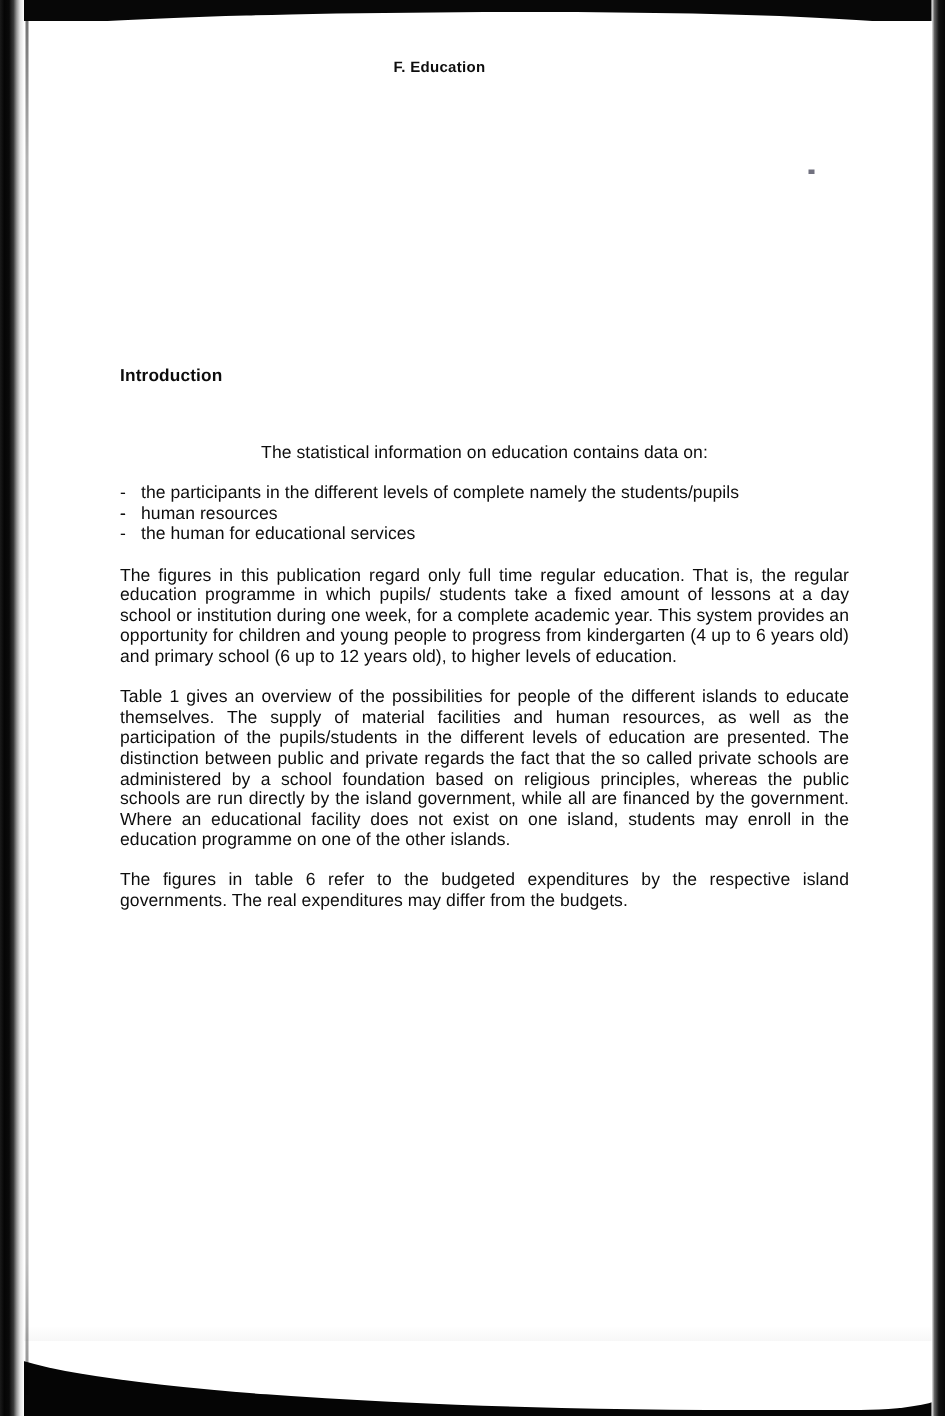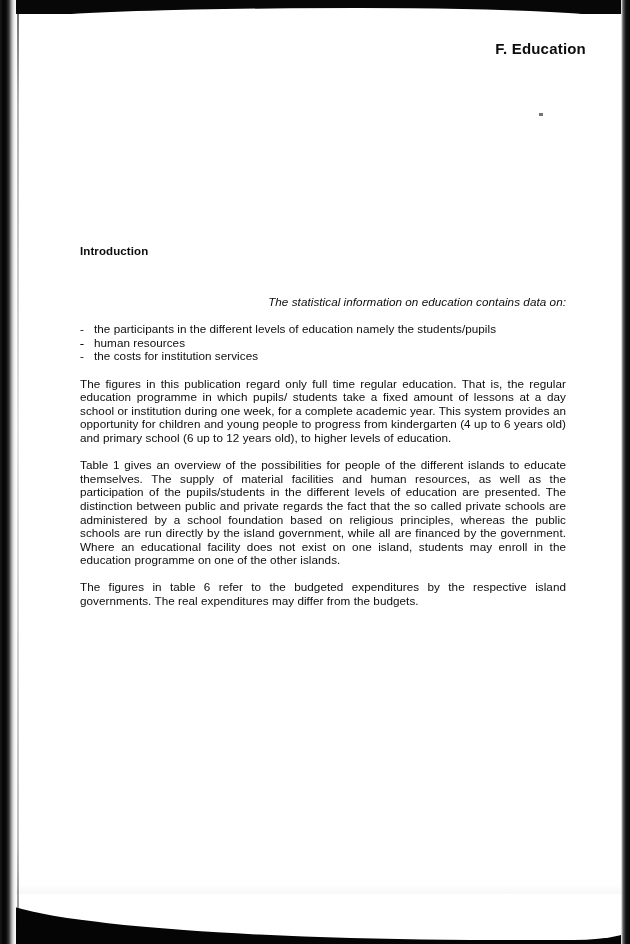--- a/index.html
+++ b/index.html
@@ -123,22 +123,22 @@
     opacity: 0.85;
     z-index: 3;
   }
 
   
   .page-header {
     position: absolute;
     left: 0;
     top: 40px;
     width: 586px;
-    text-align: right;
-    font-size: 15px;
+    text-align: center;
+    font-size: 10px;
     font-weight: bold;
     letter-spacing: 0.2px;
     z-index: 3;
   }
 
   .content {
     position: absolute;
     left: 80px;
     top: 245px;
     width: 486px;
@@ -154,22 +154,21 @@
 
   .para {
     font-size: 11.7px;
     line-height: 13.6px;
     margin: 0 0 13.6px 0;
     text-align: justify;
     text-justify: inter-word;
     letter-spacing: 0.05px;
   }
   .para.ragged {
-    text-align: right;
-    font-style: italic;
+    text-align: center;
   }
   .para:last-child {
     margin-bottom: 0;
   }
 
   .bullet-list {
     list-style: none;
     margin: 0 0 13.6px 0;
     padding: 0;
     font-size: 11.7px;
@@ -208,32 +207,32 @@
 
   <div class="content">
 
     <div class="section-title">Introduction</div>
 
     <p class="para ragged">The statistical information on education contains data on:</p>
 
     <ul class="bullet-list">
       <li>
         <span class="dash">-</span>
-        <span>the participants in the different levels of education namely the students/pupils</span>
+        <span>the participants in the different levels of complete namely the students/pupils</span>
       </li>
       <li>
         <span class="dash">-</span>
       </li>
       <li>
         <span class="dash">-</span>
         <span>human resources</span>
       </li>
       <li>
         <span class="dash">-</span>
-        <span>the costs for institution services</span>
+        <span>the human for educational services</span>
       </li>
     </ul>
 
     <p class="para">The figures in this publication regard only full time regular education. That is, the regular education programme in which pupils/ students take a fixed amount of lessons at a day school or institution during one week, for a complete academic year. This system provides an opportunity for children and young people to progress from kindergarten (4 up to 6 years old) and primary school (6 up to 12 years old), to higher levels of education.</p>
 
     <p class="para">Table 1 gives an overview of the possibilities for people of the different islands to educate themselves. The supply of material facilities and human resources, as well as the participation of the pupils/students in the different levels of education are presented. The distinction between public and private regards the fact that the so called private schools are administered by a school foundation based on religious principles, whereas the public schools are run directly by the island government, while all are financed by the government. Where an educational facility does not exist on one island, students may enroll in the education programme on one of the other islands.</p>
 
     <p class="para">The figures in table 6 refer to the budgeted expenditures by the respective island governments. The real expenditures may differ from the budgets.</p>
 
   </div>

